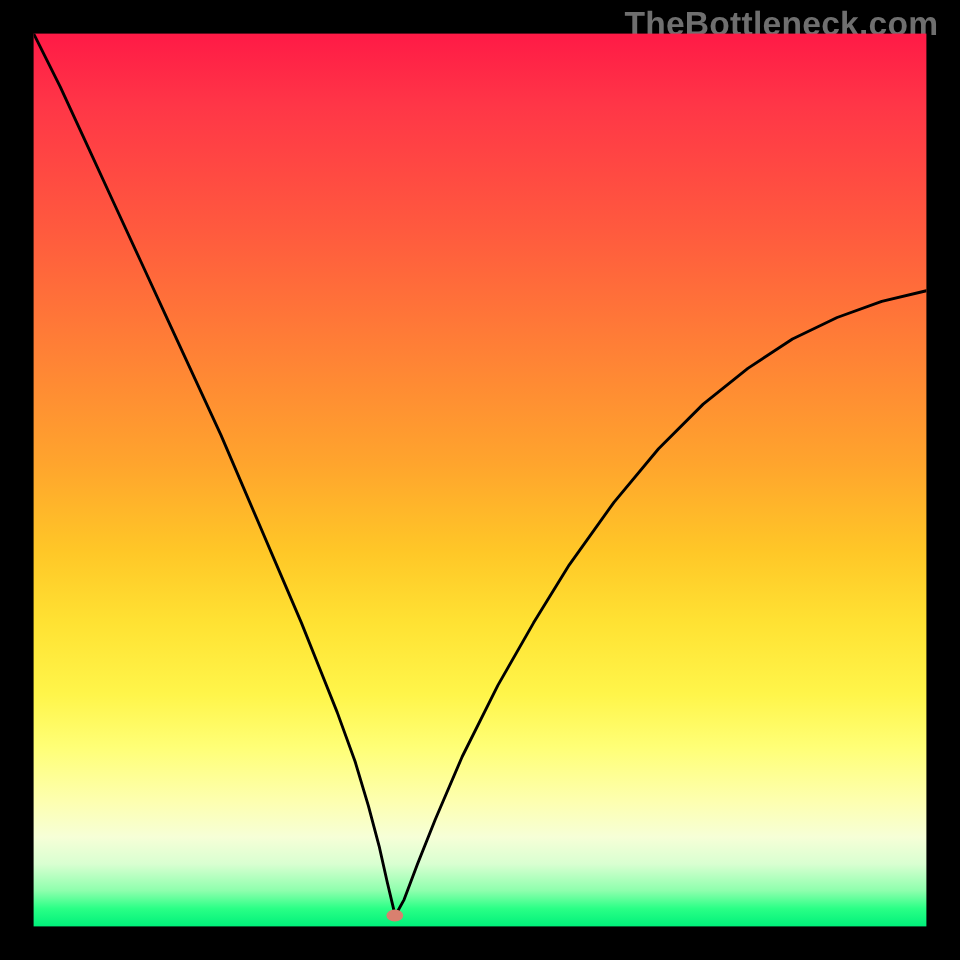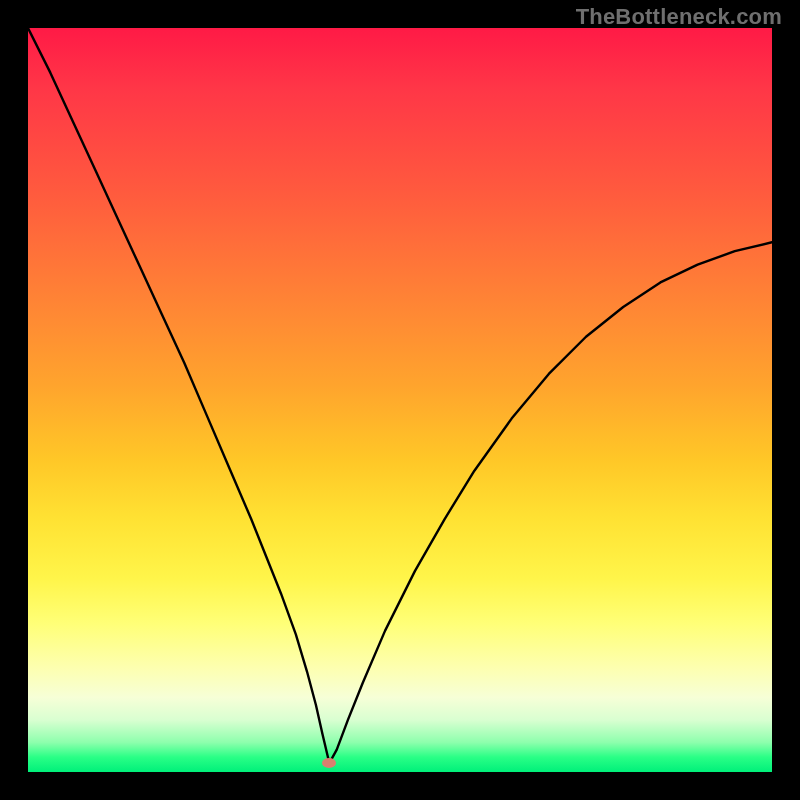--- a/index.html
+++ b/index.html
@@ -8,21 +8,21 @@
     position: relative;
     width: 800px;
     height: 800px;
     background: #000;
   }
   .watermark {
     position: absolute;
     top: 4px;
     right: 18px;
     font-family: Arial, Helvetica, sans-serif;
-    font-size: 22px;
+    font-size: 28px;
     font-weight: 600;
     color: #6f6f6f;
     letter-spacing: 0.2px;
     user-select: none;
   }
   .plot {
     position: absolute;
     left: 28px;
     top: 28px;
     width: 744px;

